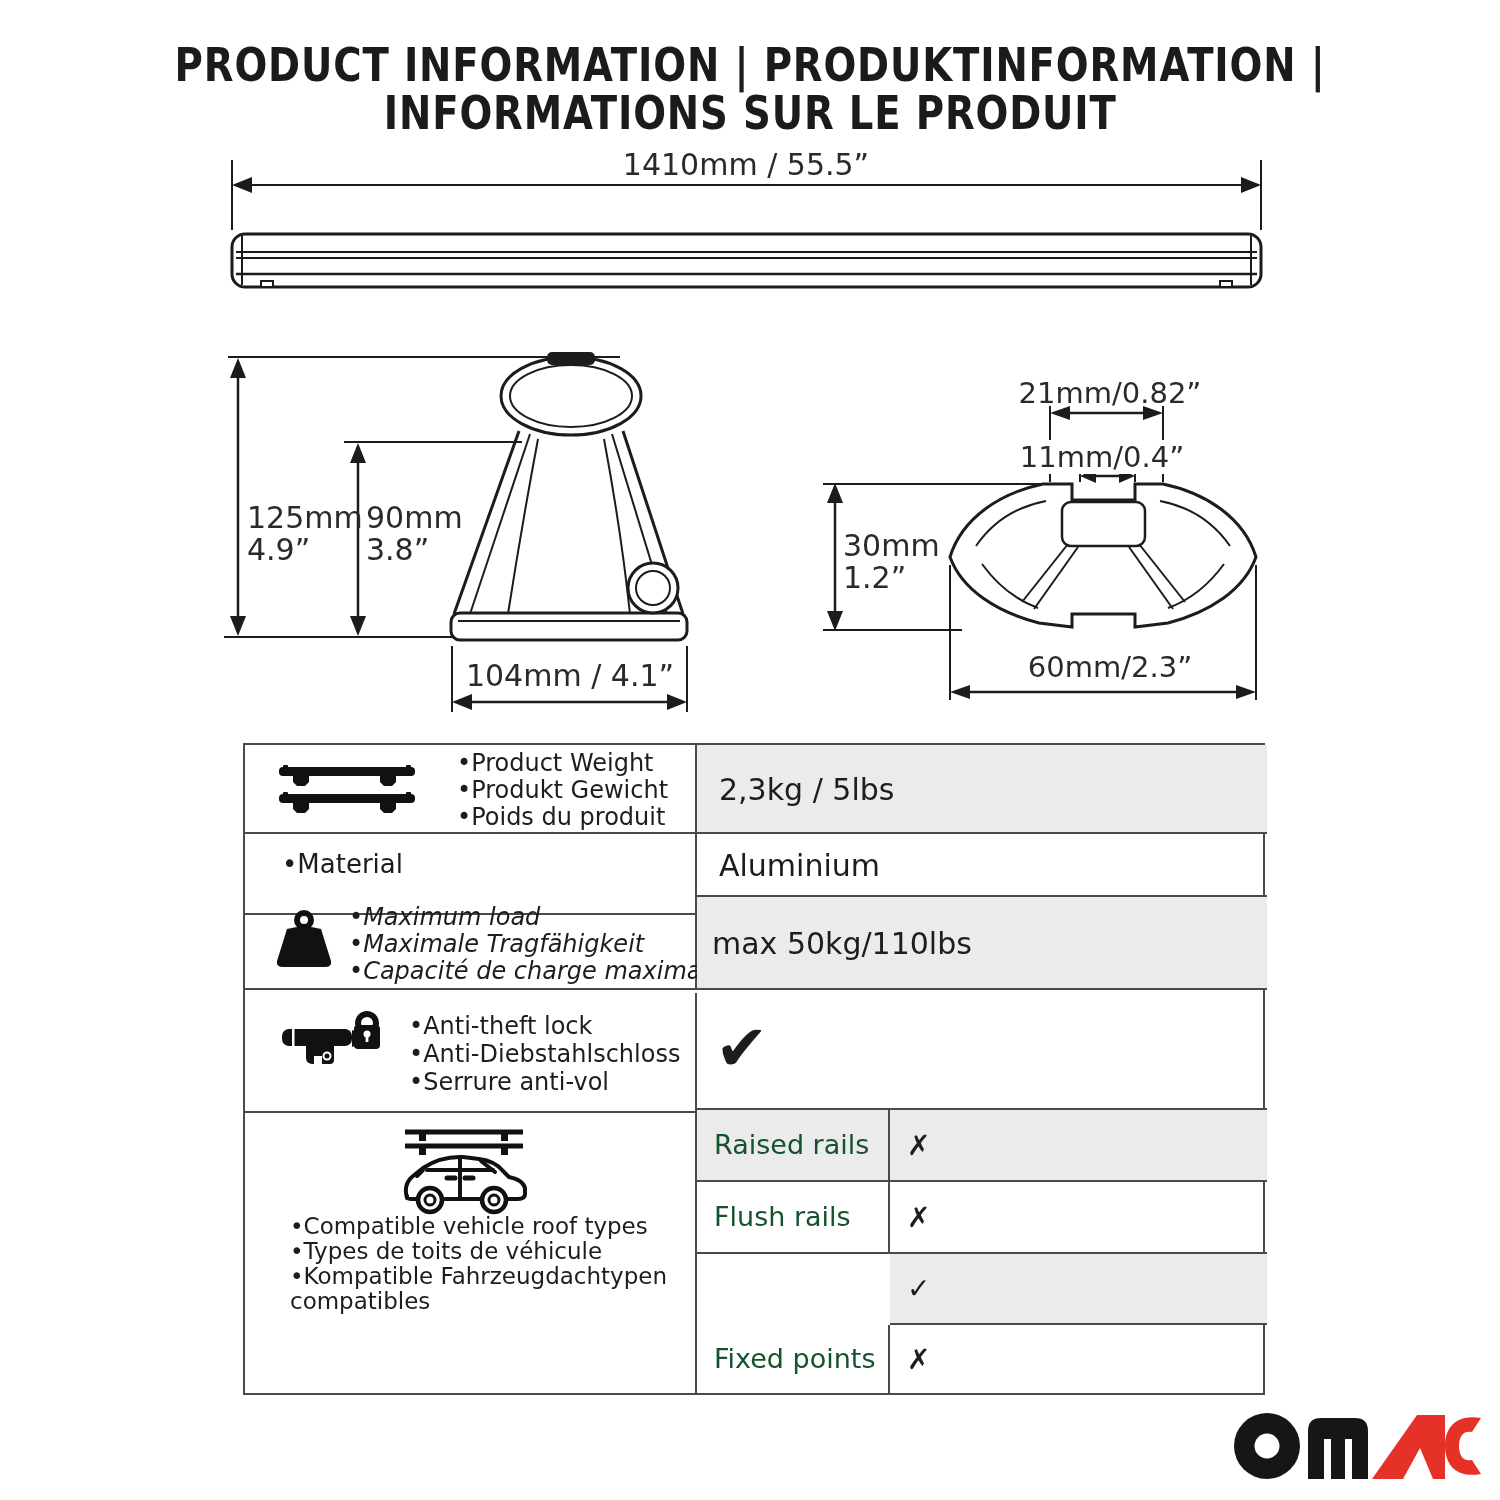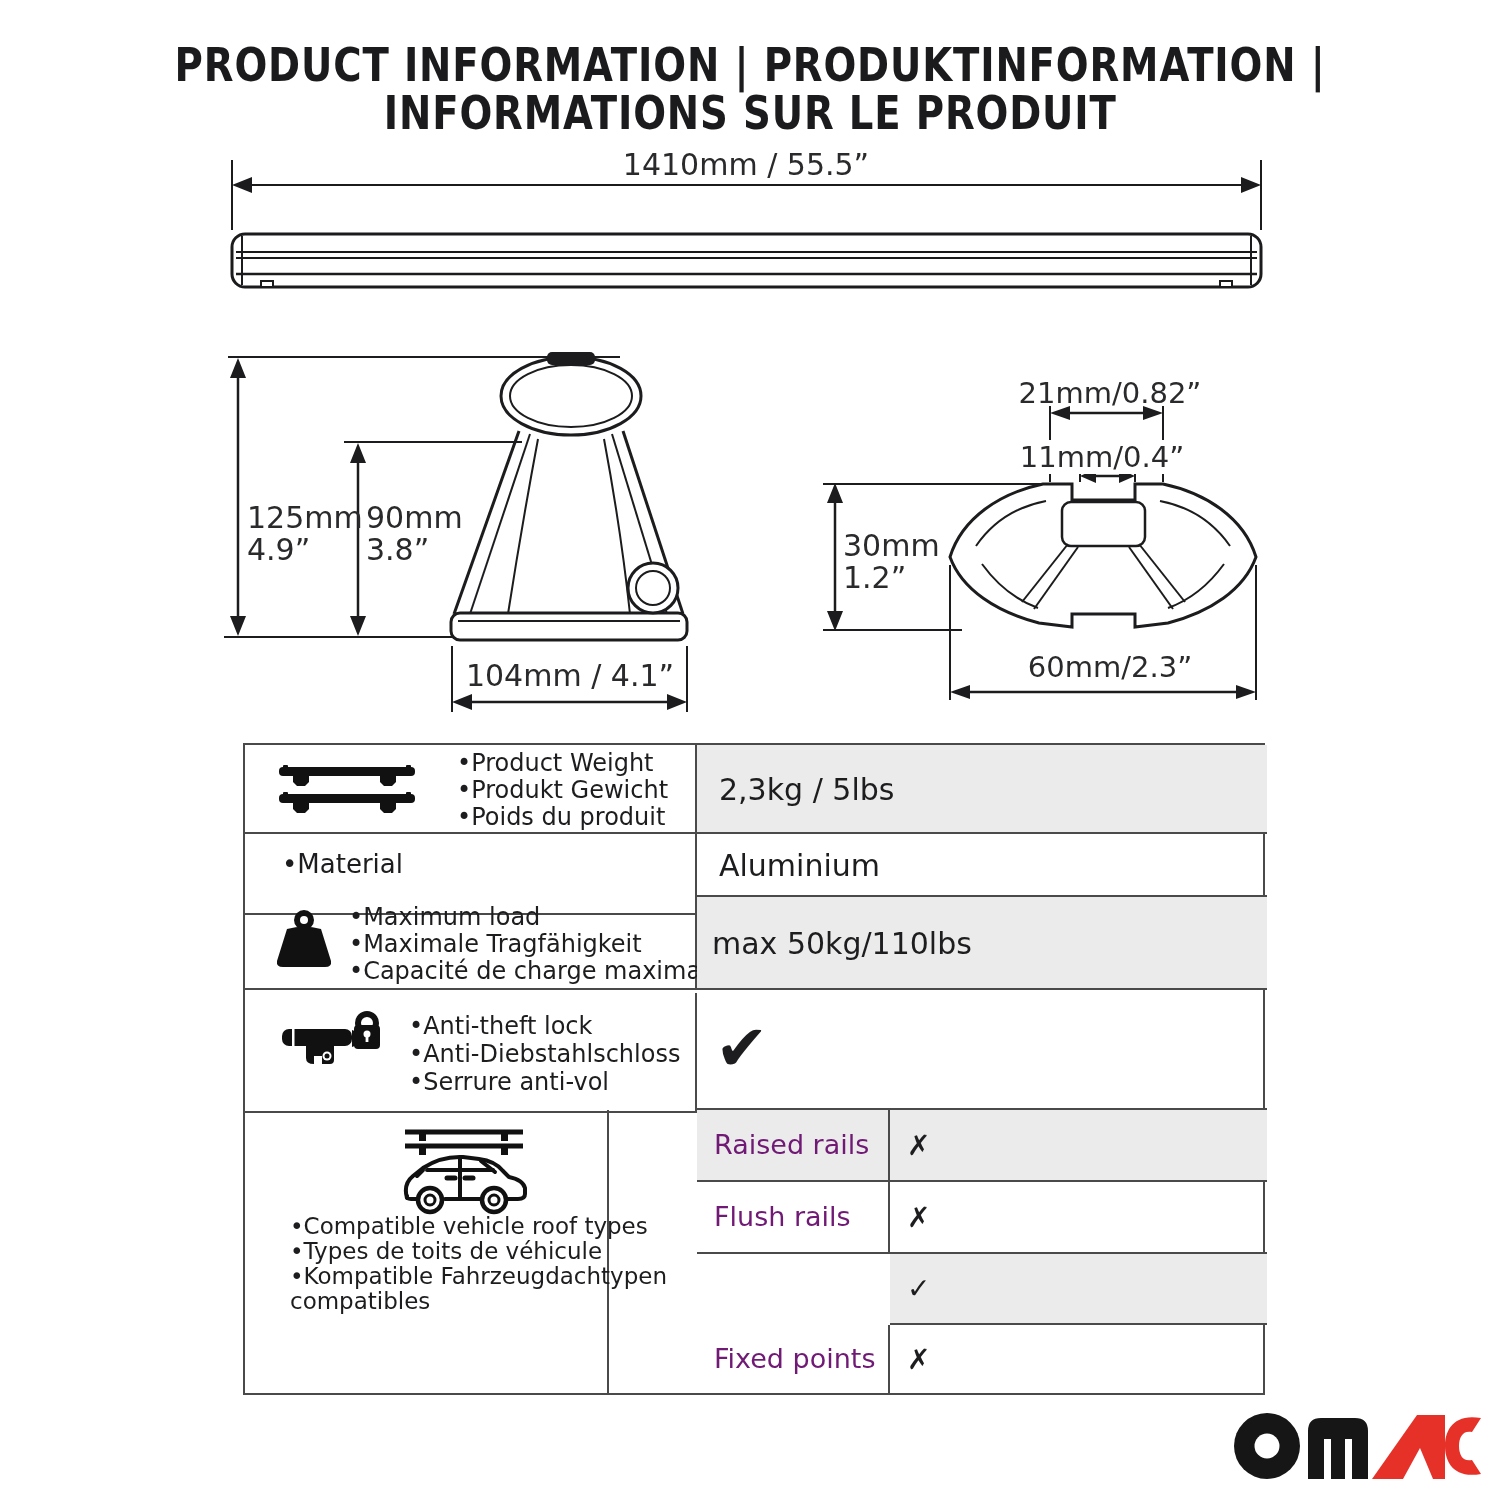--- a/index.html
+++ b/index.html
@@ -17,21 +17,21 @@
   
   #spec-table{position:absolute;left:243px;top:743px;width:1022px;height:652px;
               border:2px solid #4a4a4a;box-sizing:border-box;}
   .cell{position:absolute;box-sizing:border-box;}
   .bb{border-bottom:2px solid #4a4a4a;}
   .br{border-right:2px solid #4a4a4a;}
   .shade{background:#ebebeb;}
   .lblblock{position:absolute;font-size:24px;line-height:27px;white-space:nowrap;color:#1d1d1f;}
   .lblblock.small{font-size:23px;line-height:25px;}
   .val{position:absolute;font-size:30px;color:#1d1d1f;white-space:nowrap;}
-  .sublbl{position:absolute;left:17px;font-size:27px;color:#701a75;white-space:nowrap;}
+  .sublbl{position:absolute;left:17px;font-size:27px;color:#14532d;white-space:nowrap;}
   .submark{position:absolute;left:17px;font-size:28px;color:#1d1d1f;}
   .bigcheck{font-size:64px;font-weight:bold;line-height:1;}
 </style>
 </head>
 <body>
 
 <div id="canvas">
 
   <div class="title-line" style="top:38px;"><span>PRODUCT INFORMATION | PRODUKTINFORMATION |</span></div>
   <div class="title-line" style="top:86px;"><span>INFORMATIONS SUR LE PRODUIT</span></div>
@@ -159,21 +159,21 @@
       <div class="val" style="left:22px;top:27px;">2,3kg / 5lbs</div>
     </div>
 
     <div class="cell bb br" style="left:0;top:89px;width:452px;height:81px;">
       <div class="lblblock" style="left:37px;top:17px;font-size:26px;">•Material</div>
     </div>
     <div class="cell bb" style="left:452px;top:89px;width:570px;height:63px;padding-left:10px;">
       <div class="val" style="left:22px;top:14px;">Aluminium</div>
     </div>
 
-    <div class="cell bb br" style="left:0;top:152px;width:452px;height:93px;">
+    <div class="cell bb br" style="left:0;top:152px;width:452px;height:93px;font-style:italic;">
       <svg style="left:28px;top:12px;" width="62" height="60" viewBox="0 0 62 60">
         <circle cx="31" cy="11" r="10" fill="#111"></circle>
           <circle cx="31" cy="11" r="4" fill="#fff"></circle>
         <path d="M14,20 Q31,15 48,20 L58,52 Q59,58 52,58 L10,58 Q3,58 4,52 Z" fill="#111"></path>
       </svg>
       <div class="lblblock" style="left:104px;top:7px;">
         <div>•Maximum load</div>
         <div>•Maximale Tragfähigkeit</div>
         <div>•Capacité de charge maximale</div>
       </div>
@@ -200,21 +200,21 @@
       <div class="lblblock" style="left:164px;top:19px;line-height:28px;">
         <div>•Anti-theft lock</div>
         <div>•Anti-Diebstahlschloss</div>
         <div>•Serrure anti-vol</div>
       </div>
     </div>
     <div class="cell bb" style="left:452px;top:245px;width:570px;height:120px;">
       <div class="val bigcheck" style="left:18px;top:26px;">✔</div>
     </div>
 
-    <div class="cell br" style="left:0;top:365px;width:364px;height:285px;">
+    <div class="cell br" style="left:0;top:365px;width:452px;height:285px;">
       <svg style="left:152px;top:16px;" width="134" height="96" viewBox="0 0 134 96">
         <g stroke="#111" fill="none" stroke-width="4">
           <line x1="8" y1="6" x2="126" y2="6" stroke-width="5"></line>
           <line x1="8" y1="20" x2="126" y2="20" stroke-width="5"></line>
         </g>
         <g fill="#111">
           <rect x="22" y="8" width="7" height="7"></rect>
             <rect x="104" y="8" width="7" height="7"></rect>
           <rect x="22" y="22" width="7" height="7"></rect>
             <rect x="104" y="22" width="7" height="7"></rect>

